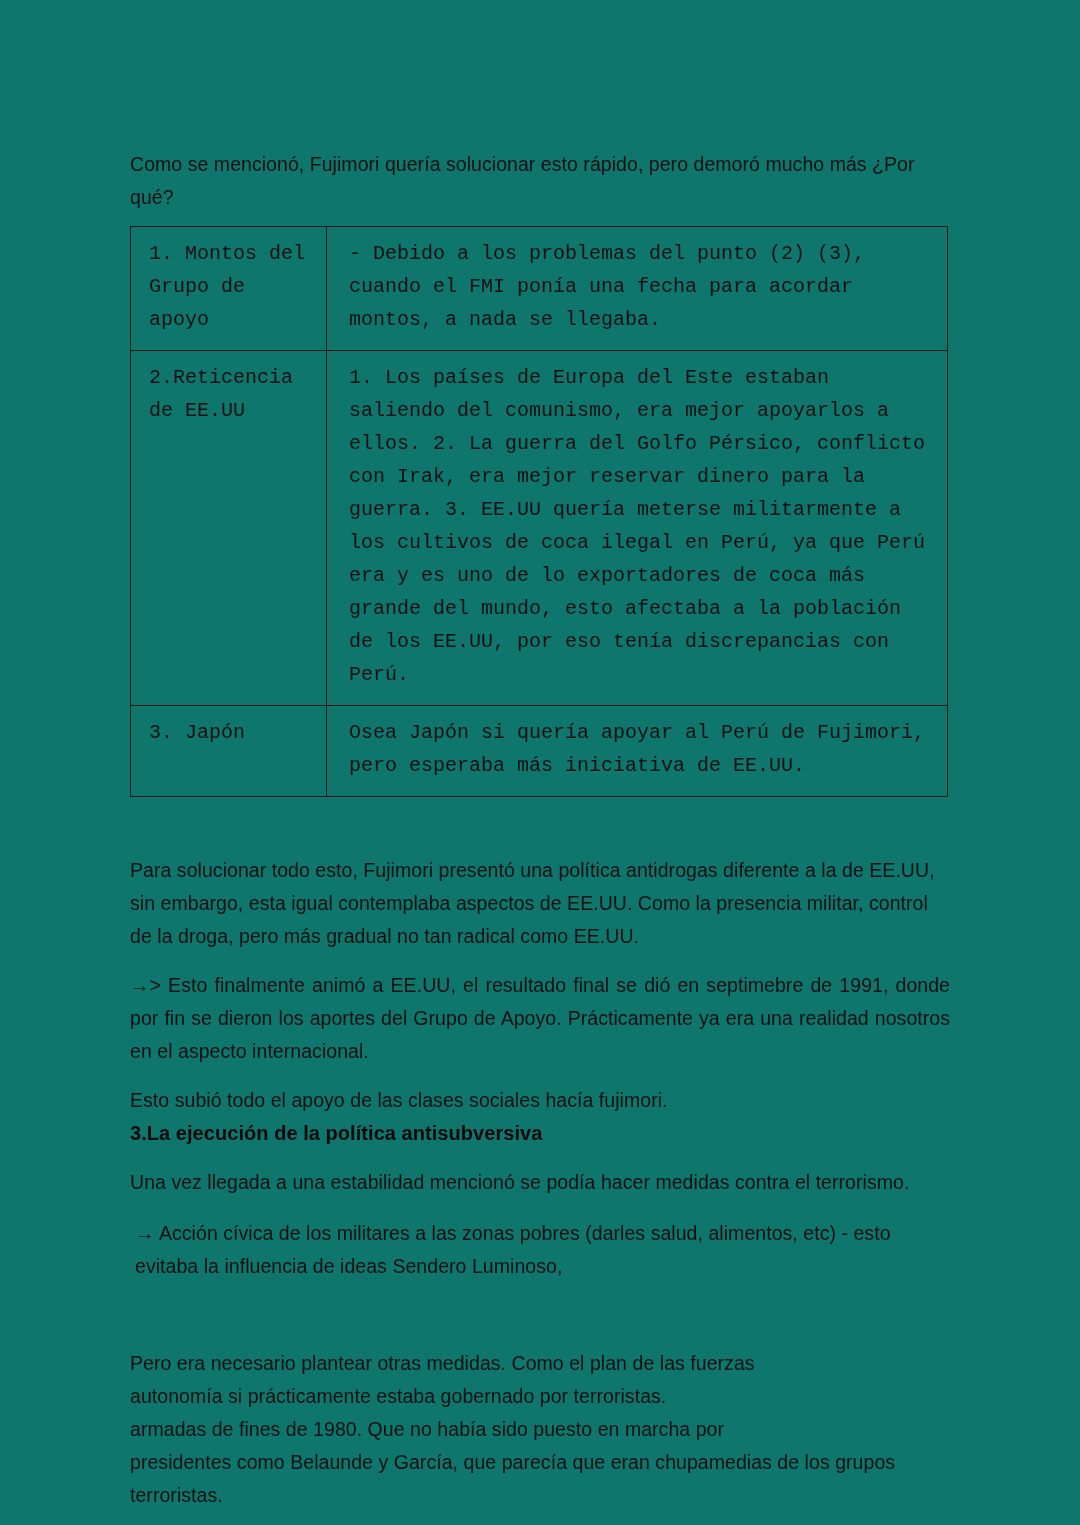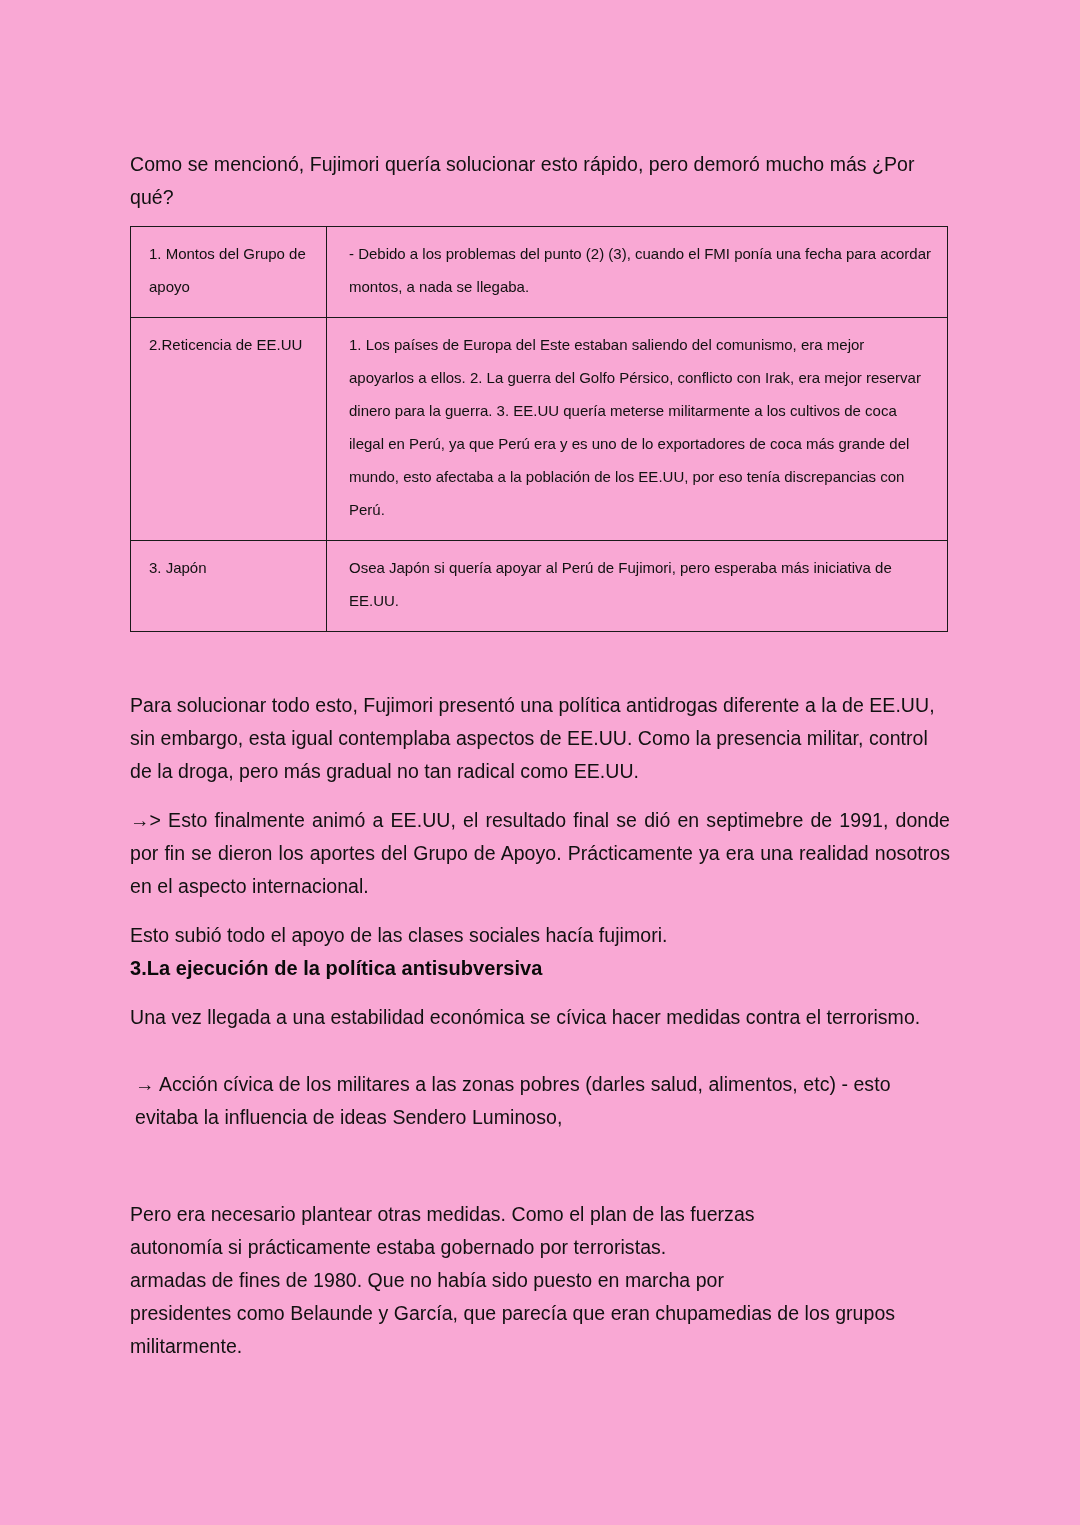--- a/index.html
+++ b/index.html
@@ -11,21 +11,21 @@
     width: 1080px;
     height: 1525px;
     font-family: "Liberation Sans", sans-serif;
     color: #0d0d0d;
     -webkit-font-smoothing: antialiased;
   }
   .page {
     position: relative;
     width: 1080px;
     height: 1525px;
-    background: #f9a8d4;
+    background: #0f766e;
     box-sizing: border-box;
     padding: 0;
     overflow: hidden;
   }
   .content {
     position: absolute;
     left: 130px;
     top: 148px;
     width: 820px;
   }
@@ -45,35 +45,36 @@
   
   table.facts {
     border-collapse: collapse;
     width: 818px;
     margin: 0 0 0 0;
     table-layout: fixed;
   }
   table.facts td {
     border: 1.6px solid #1a1a1a;
     vertical-align: top;
-    font-size: 15px;
+    font-size: 20px;
     line-height: 33px;
     color: #111111;
     padding: 10px 14px 14px 14px;
+    font-family: Liberation Mono, monospace;
   }
   table.facts td.col-label {
     width: 163px;
     padding-left: 18px;
   }
   table.facts td.col-body {
     padding-left: 22px;
   }
   .spacer-after-table { height: 57px; }
   .mt-sm { margin-top: 16px; }
-  .mt-md { margin-top: 34px; }
+  .mt-md { margin-top: 18px; }
   .mt-xl { margin-top: 64px; }
 
   .justified {
     text-align: justify;
     text-justify: inter-word;
   }
   .heading {
     font-size: 20px;
     line-height: 33px;
     font-weight: bold;
@@ -110,25 +111,25 @@
     <div class="spacer-after-table"></div>
 
     <p class="para">Para solucionar todo esto, Fujimori presentó una política antidrogas diferente a la de EE.UU, sin embargo, esta igual contemplaba aspectos de EE.UU. Como la presencia militar, control de la droga, pero más gradual no tan radical como EE.UU.</p>
 
     <p class="para justified mt-sm">→&gt; Esto finalmente animó a EE.UU, el resultado final se dió en septimebre de 1991, donde por fin se dieron los aportes del Grupo de Apoyo. Prácticamente ya era una realidad nosotros en el aspecto internacional.</p>
 
     <p class="para mt-sm">Esto subió todo el apoyo de las clases sociales hacía fujimori.</p>
 
     <p class="heading mt-md">3.La ejecución de la política antisubversiva</p>
 
-    <p class="para mt-sm"> Una vez llegada a una estabilidad económica se cívica hacer medidas contra el terrorismo.</p>
+    <p class="para mt-sm"> Una vez llegada a una estabilidad mencionó se podía hacer medidas contra el terrorismo.</p>
 
     <p class="para mt-md indent-1">→ Acción cívica de los militares a las zonas pobres (darles salud, alimentos, etc) - esto evitaba la influencia de ideas Sendero Luminoso,</p>
 
     <p class="para mt-xl"> Pero era necesario plantear otras medidas. Como el plan de las fuerzas</p>
 
     <p class="para">autonomía si prácticamente estaba gobernado por terroristas.</p>
     <p class="para">armadas de fines de 1980. Que no había sido puesto en marcha por</p>
     <p class="para">presidentes como Belaunde y García, que parecía que eran chupamedias de los grupos</p>
-    <p class="para">militarmente.</p>
+    <p class="para">terroristas.</p>
 
   </div>
 </div>
 
 </body></html>

